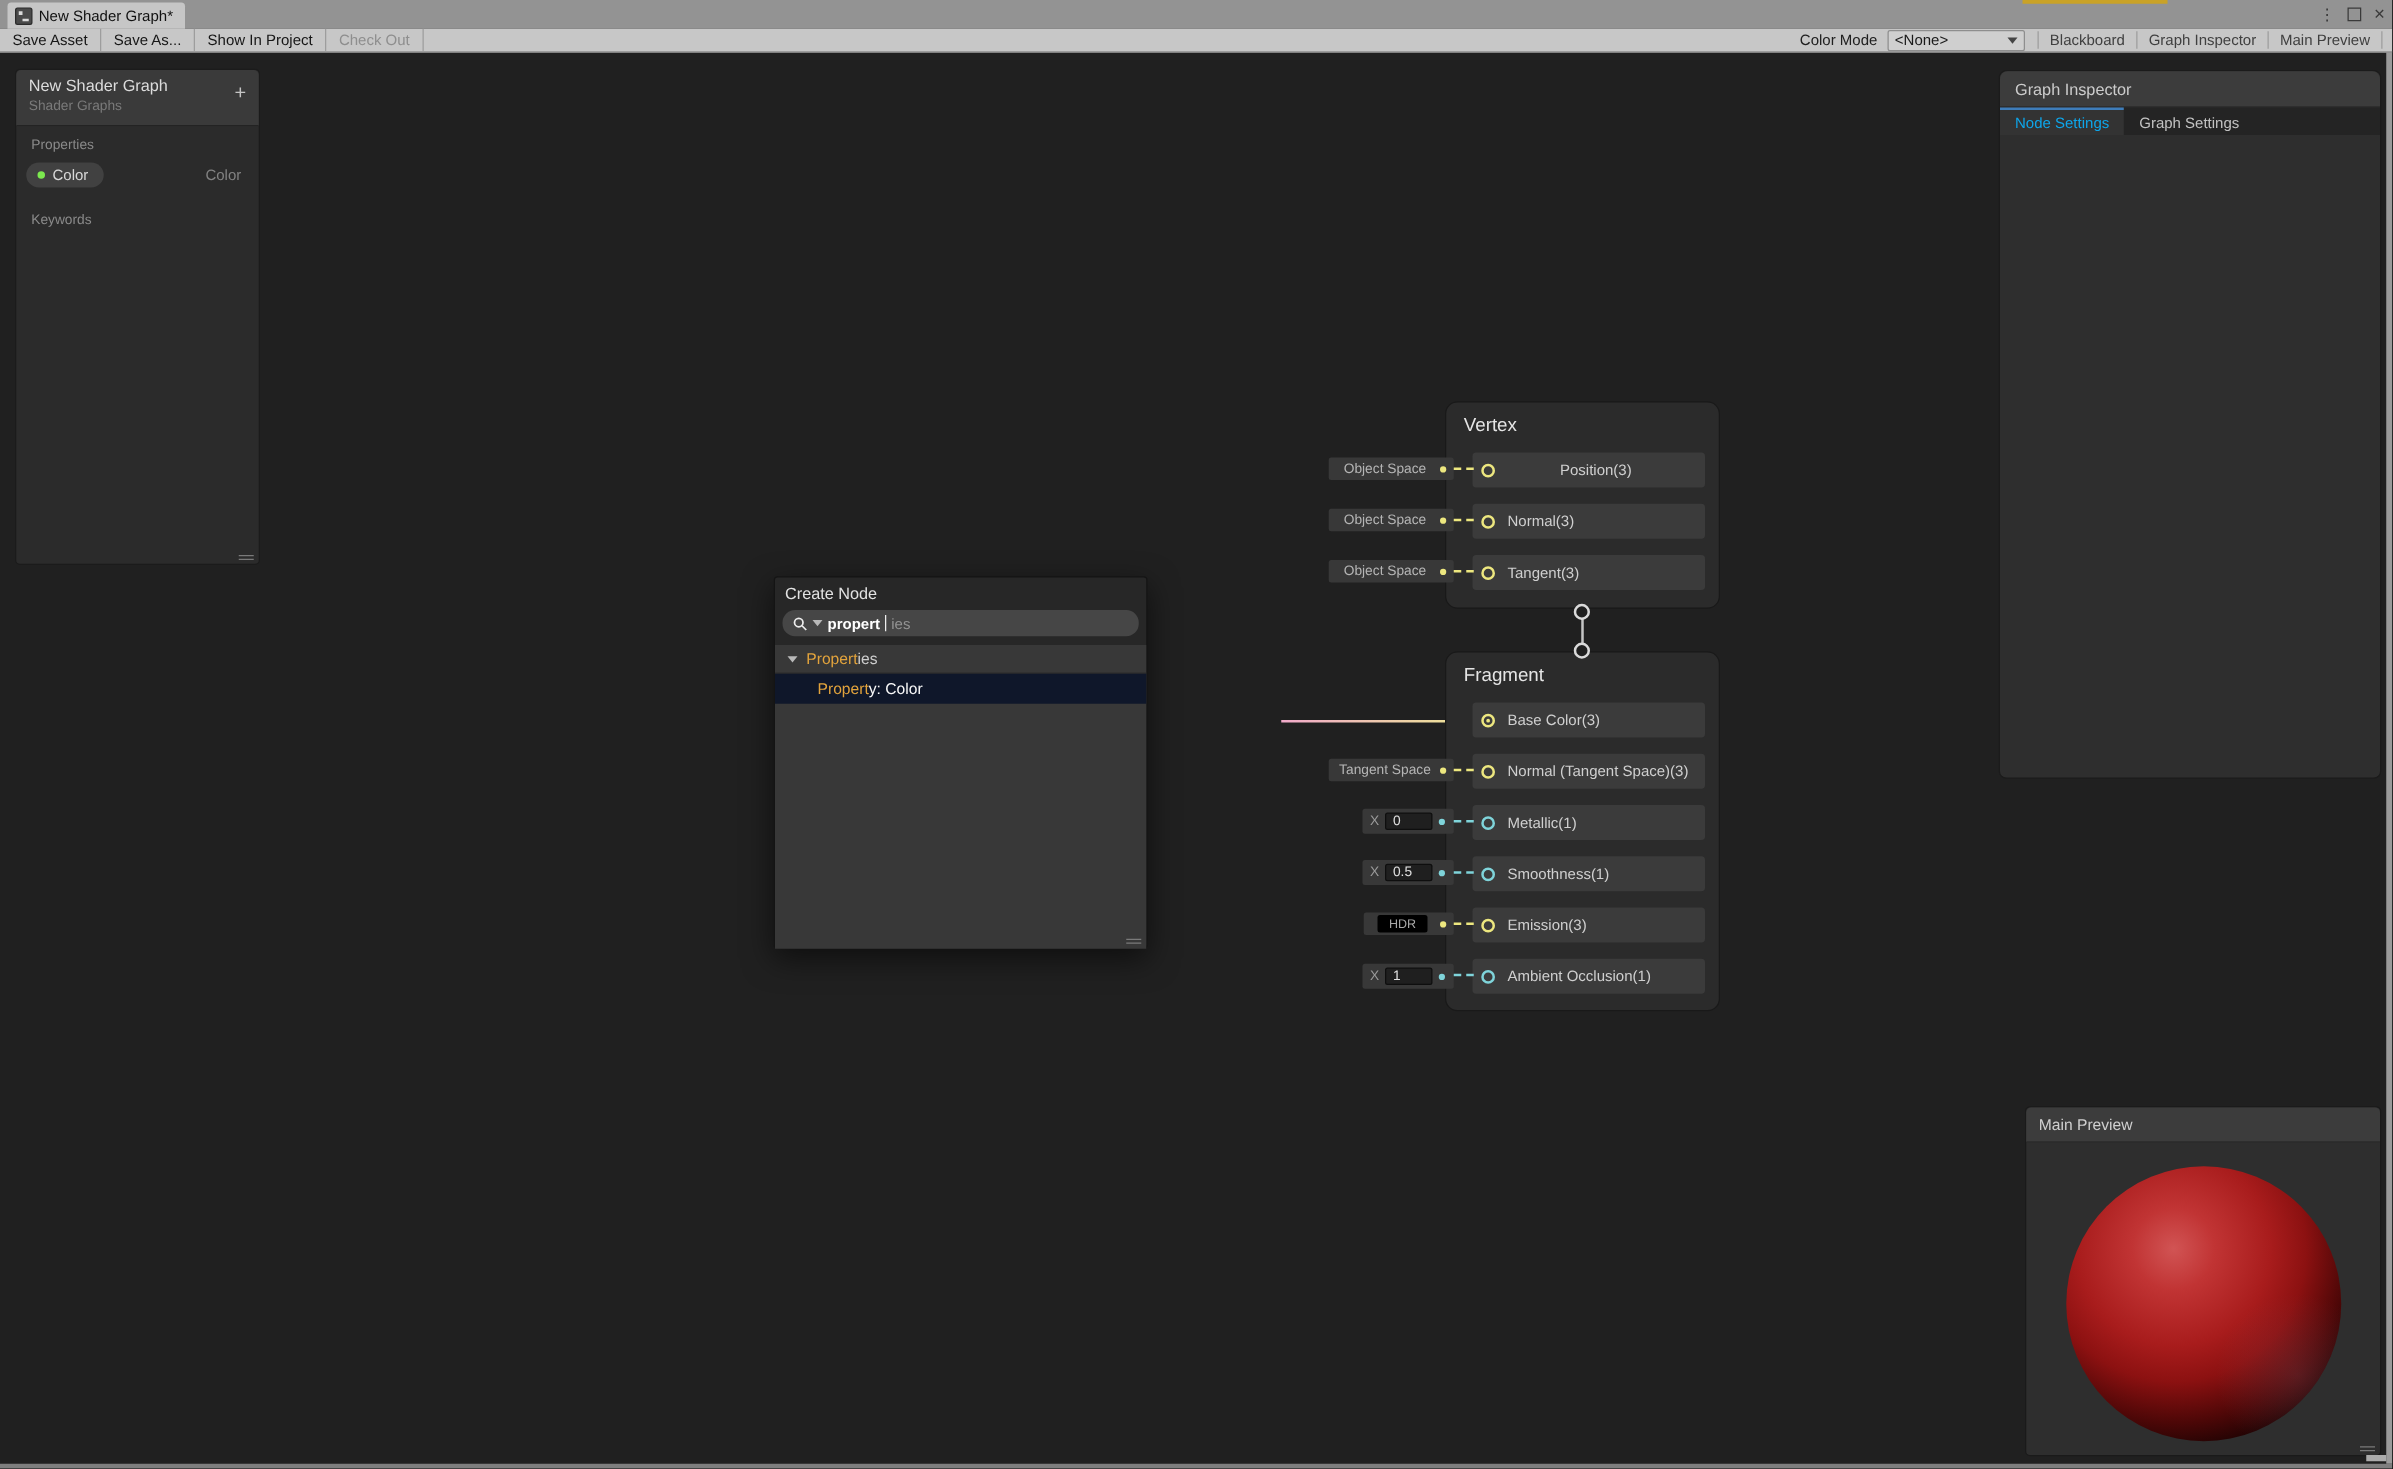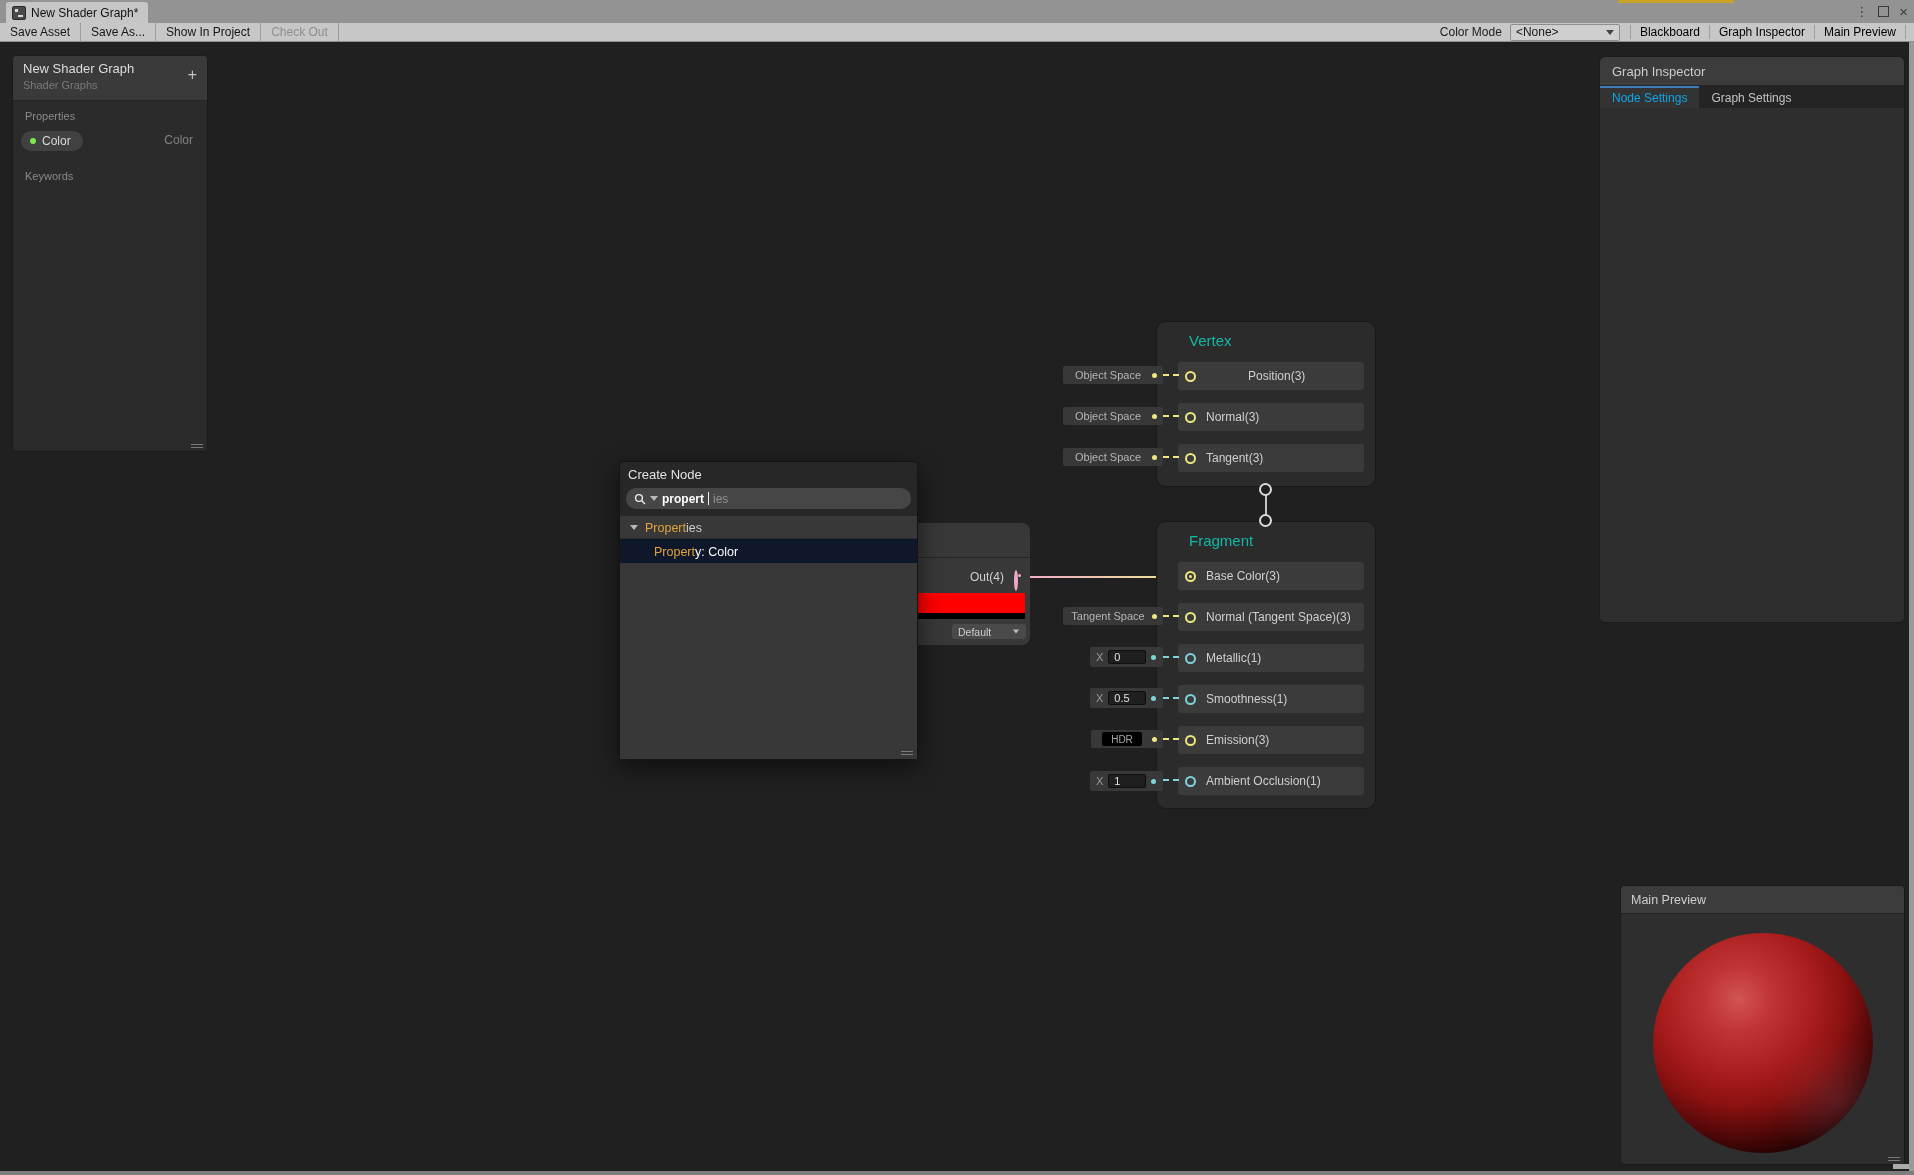--- a/index.html
+++ b/index.html
@@ -23,21 +23,21 @@
   .tb-btn{display:flex;align-items:center;padding:0 10px;border-right:1px solid #9D9D9D;background:transparent;
     border-top:none;border-bottom:none;border-left:none;font-size:12px;color:#161616;
     font-family:inherit;cursor:default;}
   .tb-btn.disabled{color:#8E8E8E;}
   .tb-right{margin-left:auto;display:flex;align-items:center;padding-right:8px;}
   .tb-label{padding:0 8px;color:#202020;}
   .tb-select{width:98px;height:15px;background:#CFCFCF;border:1px solid #8E8E8E;border-radius:2px;
     display:flex;align-items:center;padding:0 5px;margin-right:10px;color:#1A1A1A;}
   .tb-select .tri{margin-left:auto;}
   .tb-group-btn{display:flex;align-items:center;padding:0 9px;border-left:1px solid #9D9D9D;background:transparent;
-    border-top:none;border-bottom:none;border-right:none;font-size:12px;color:#000000;font-family:inherit;cursor:default;}
+    border-top:none;border-bottom:none;border-right:none;font-size:12px;color:#404040;font-family:inherit;cursor:default;}
   .tb-group-btn:last-child{border-right:1px solid #9D9D9D;}
 
   .edge-right{position:absolute;right:0;top:42px;width:5px;height:1129px;background:#9A9A9A;z-index:55;}
   .edge-bottom{position:absolute;left:0;top:1171px;width:1914px;height:4px;background:#7E7E7E;z-index:55;}
   .corner-grip{position:absolute;left:1893px;top:1164px;width:16px;height:5px;background:#ABABAB;z-index:56;}
 
   
   .tri{width:0;height:0;border-left:4px solid transparent;border-right:4px solid transparent;border-top:5px solid #444;}
   .tri.light{border-top-color:#B9B9B9;}
   .panel-grip{position:absolute;right:4px;bottom:3px;width:12px;display:flex;flex-direction:column;gap:2px;}
@@ -62,21 +62,21 @@
   .inspector{position:absolute;left:1599px;top:56px;width:306px;height:567px;background:#2E2E2E;
     border:1px solid #1B1B1B;border-radius:6px;z-index:20;box-sizing:border-box;}
   .gi-title{height:28px;background:#3C3C3C;border-radius:6px 6px 0 0;display:flex;align-items:center;
     padding-left:12px;font-size:13px;color:#CCCCCC;border-bottom:1px solid #242424;}
   .gi-tabs{height:22px;background:#242424;display:flex;align-items:stretch;}
   .gi-tab{display:flex;align-items:center;padding:0 12px;font-size:12px;color:#C2C2C2;border-top:2px solid transparent;box-sizing:border-box;cursor:default;}
   .gi-tab.active{background:#333333;border-top:2px solid var(--accent-blue,#3E7DBA);color:#0ea5e9;}
 
   
   .node{position:absolute;background:#2B2B2B;border:1px solid #191919;border-radius:10px;z-index:5;box-sizing:border-box;}
-  .node-title{position:absolute;left:32px;top:10px;font-size:15px;color:#14b8a6;}
+  .node-title{position:absolute;left:14px;top:10px;font-size:15px;color:#e5e5e5;}
   .n-row{position:absolute;left:21px;width:186px;height:28px;background:#3B3B3B;border-radius:3px;
     display:flex;align-items:center;padding-left:7px;box-sizing:border-box;}
   .n-row .lbl{font-size:12px;color:#CFCFCF;margin-left:10px;white-space:nowrap;}
   .port{width:7px;height:7px;border-radius:50%;border:2px solid var(--port-vec3,#EDE77F);position:relative;flex:none;}
   .port.cyan{border-color:var(--port-vec1,#7FD4DA);}
   .port.pink{border-color:var(--port-vec4,#F0A8C9);}
   .port.connected::after{content:"";position:absolute;left:2px;top:2px;width:3px;height:3px;border-radius:50%;background:inherit;
     background:var(--port-vec3,#EDE77F);}
   .port.pink.connected::after{background:var(--port-vec4,#F0A8C9);}
 
@@ -233,31 +233,20 @@
     <span class="chip-dot cyan"></span>
   </div>
   <div class="dash" style="left:1163px;top:615px;"></div>
   <div class="dash cyan" style="left:1163px;top:656px;"></div>
   <div class="dash cyan" style="left:1163px;top:697px;"></div>
   <div class="dash" style="left:1163px;top:738px;"></div>
   <div class="dash cyan" style="left:1163px;top:779px;"></div>
 
   <div class="wire"></div>
 
-  <div class="color-node">
-    <div class="cn-div"></div>
-    <div class="cn-out">Out(4)</div>
-    <div class="cn-port"><span class="port pink connected"></span></div>
-    <div class="cn-swatch"></div>
-    <div class="cn-alpha"></div>
-    <div class="cn-dd">
-      <span>Default</span>
-      <span class="tri light"></span>
-    </div>
-  </div>
 
   <div class="create-node">
     <div class="cnd-title">Create Node</div>
     <div class="cnd-search">
       <svg width="12" height="12" viewBox="0 0 12 12">
         <circle cx="5" cy="5" r="3.4" fill="none" stroke="#ECECEC" stroke-width="1.4"></circle>
         <line x1="7.6" y1="7.6" x2="11" y2="11" stroke="#ECECEC" stroke-width="1.4"></line>
       </svg>
       <span class="tri light"></span>
       <span class="cnd-typed">propert</span>

